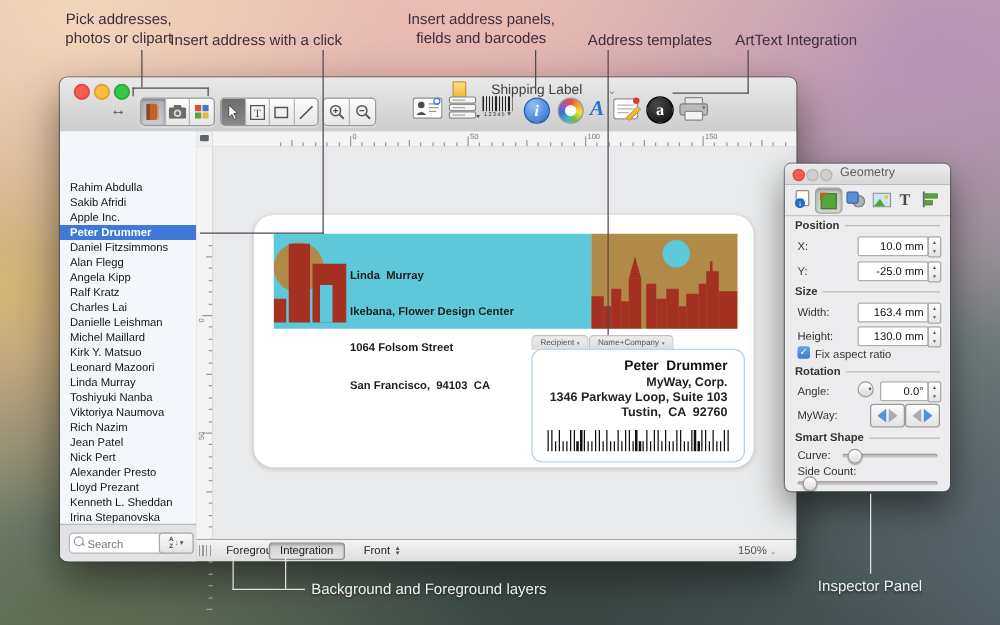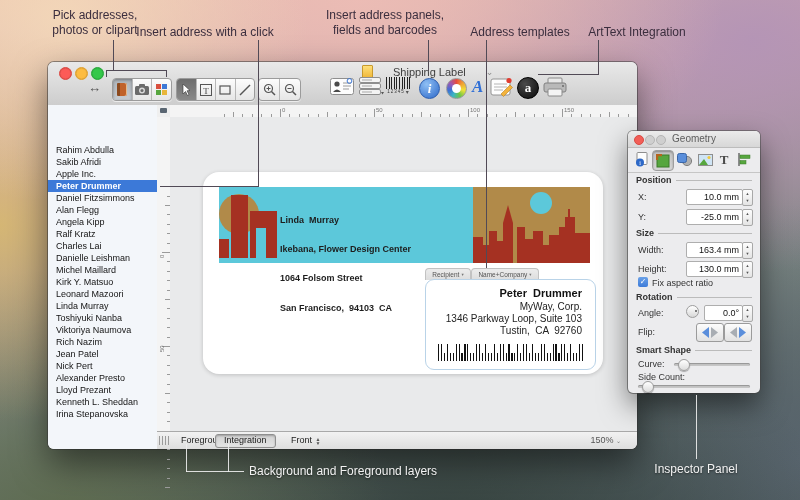--- a/index.html
+++ b/index.html
@@ -67,21 +67,21 @@
   .card{position:absolute;left:33px;top:55px;width:400px;height:202px;background:#fff;border-radius:16px;
         box-shadow:0 1px 4px rgba(0,0,0,.18);}
   .band{position:absolute;left:16px;top:15px;width:254px;height:76px;}
   .cityimg{position:absolute;left:270px;top:15px;width:117px;height:76px;}
   .sender{position:absolute;left:77px;top:24px;font-size:9px;line-height:9.8px;font-weight:bold;color:#1d1d1d;white-space:pre;}
   .tab{position:absolute;height:11px;background:linear-gradient(#ececec,#dddddd);border:1px solid #c2c2c2;border-bottom:none;
        border-radius:4px 4px 0 0;font-size:6.5px;color:#555;display:flex;align-items:center;justify-content:center;gap:2px;}
   .tab .tdd{font-size:4.5px;color:#777;}
   .addrpanel{position:absolute;left:222px;top:107px;width:169px;height:89px;background:#fff;border:1.5px solid #b9d3e8;border-radius:9px;}
   .addr-name{position:absolute;right:13px;top:7px;font-size:11px;font-weight:bold;color:#111;white-space:pre;}
-  .addr-line{position:absolute;right:13px;font-size:10px;color:#222;white-space:pre;}
+  .addr-line{position:absolute;right:13px;font-size:10px;color:#222;white-space:pre;font-weight:bold;}
   .barcode{position:absolute;left:12px;right:12px;bottom:8px;height:17px;display:flex;align-items:flex-end;justify-content:center;gap:1.8px;}
   .bar{width:1.6px;background:#111;}
   
   .statusbar{position:absolute;left:109px;right:0;bottom:0;height:17px;background:linear-gradient(#f2f2f2,#dedede);
              border-top:1px solid #a9a9a9;border-radius:0 0 6px 0;font-size:9px;color:#222;}
   .grip{position:absolute;left:2px;top:4px;width:10px;height:9px;
         background:repeating-linear-gradient(90deg,#9b9b9b 0 1px,transparent 1px 3px);}
   .layer-tab{position:absolute;top:2px;height:12px;line-height:12px;padding:0 8px;font-size:9px;color:#222;}
   .layer-tab.active{background:linear-gradient(#d2d2d2,#e4e4e4);border:1px solid #8f8f8f;border-radius:3px;
                     box-shadow:inset 0 1px 2px rgba(0,0,0,.25);line-height:10px;}
@@ -287,20 +287,29 @@
         <div class="crow">Toshiyuki Nanba</div>
         <div class="crow">Viktoriya Naumova</div>
         <div class="crow">Rich Nazim</div>
         <div class="crow">Jean Patel</div>
         <div class="crow">Nick Pert</div>
         <div class="crow">Alexander Presto</div>
         <div class="crow">Lloyd Prezant</div>
         <div class="crow">Kenneth L. Sheddan</div>
         <div class="crow">Irina Stepanovska</div>
       </div>
+    <div class="sb-bottom">
+      <input class="search" placeholder="Search" style="">
+      <div class="mag"></div>
+      <div class="sortbtn">
+        <span class="az">A<br>Z</span>
+        <span style="font-size:6px;color:#c0392b;">↓</span>
+        <span class="dd">▾</span>
+      </div>
+    </div>
   </div>
 
   <div class="rcorner">
     <div style="position:absolute;left:3px;top:3px;width:7px;height:5px;background:#5a6672;border-radius:1px;"></div>
   </div>
   <div class="hruler" id="hruler">
       <div class="tickh" style="left: 53.6px; height: 3px;"></div>
       <div class="tickh" style="left: 63px; height: 5px;"></div>
       <div class="tickh" style="left: 72.4px; height: 3px;"></div>
       <div class="tickh" style="left: 81.8px; height: 3px;"></div>
@@ -579,21 +588,21 @@
   <div class="chk" style="top:146px;">✓</div>
   <div class="ilbl" style="top:147px;left:24px;">Fix aspect ratio</div>
 
   <div class="sect" style="top:161px;">
       <span>Rotation</span>
     </div>
   <div class="ilbl" style="top:177px;">Angle:</div>
   <div class="dial" style="left:58px;top:174px;"></div>
   <div class="ifield" style="left:76px;top:174px;width:34px;">0.0°</div>
   <div class="istep" style="top:174px;">▲<br>▼</div>
-  <div class="ilbl" style="top:196px;">Flip:</div>
+  <div class="ilbl" style="top:196px;">MyWay:</div>
   <div class="flipbtn" style="left:68px;top:192px;">
     <svg width="16" height="11">
         <polygon points="7,0 7,11 0,5.5" fill="#5a8edb"></polygon>
         <polygon points="9,0 9,11 16,5.5" fill="#a8adb3"></polygon>
       </svg>
   </div>
   <div class="flipbtn" style="left:96px;top:192px;">
     <svg width="16" height="11">
         <polygon points="7,0 7,11 0,5.5" fill="#a8adb3"></polygon>
         <polygon points="9,0 9,11 16,5.5" fill="#5a8edb"></polygon>

